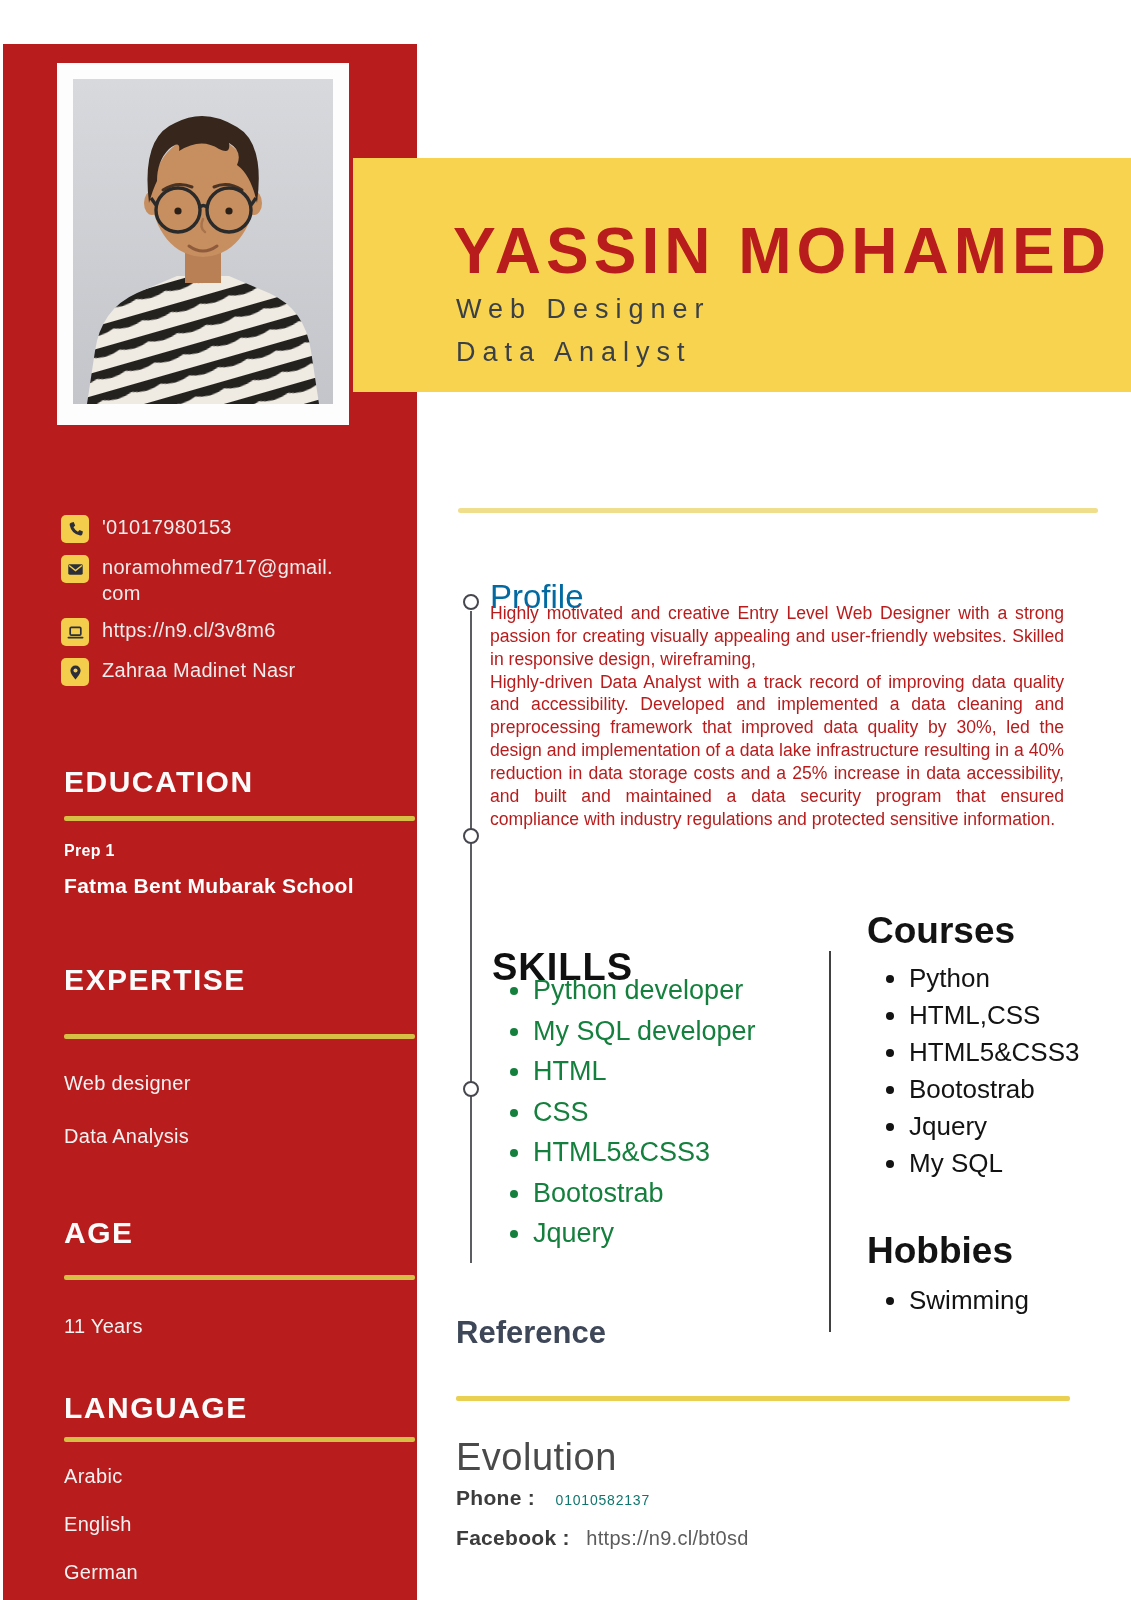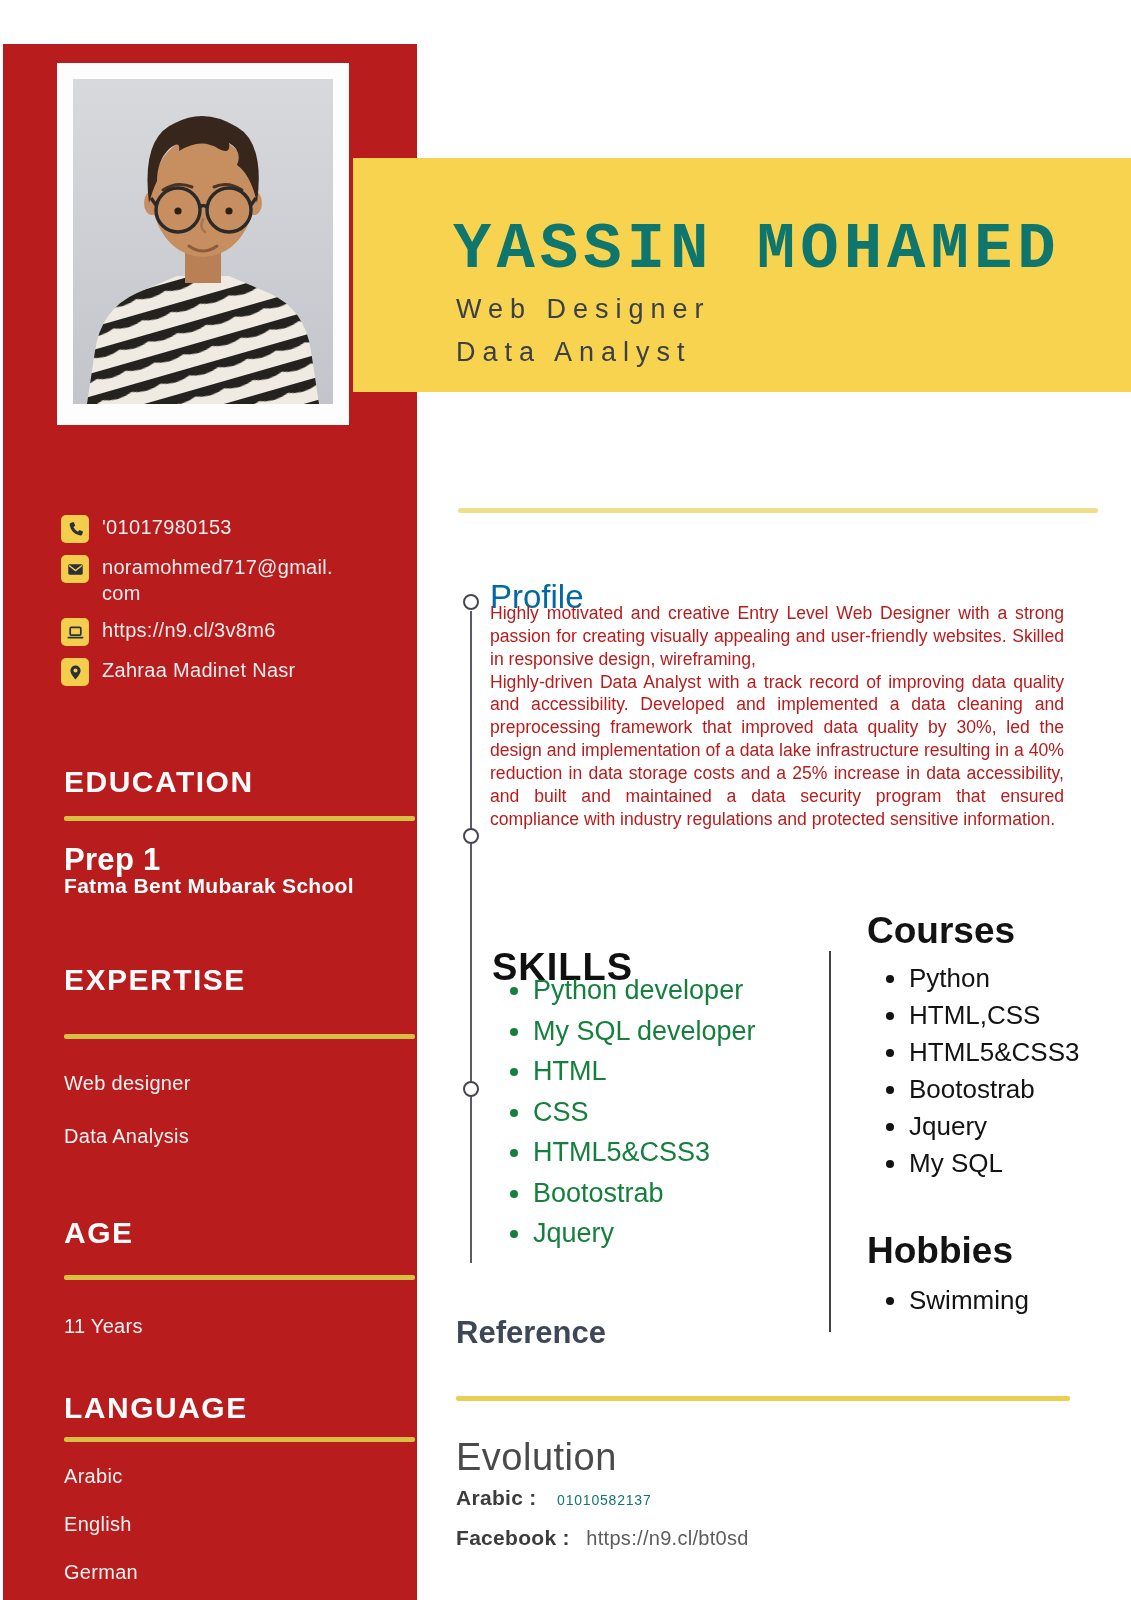--- a/index.html
+++ b/index.html
@@ -24,30 +24,30 @@
   .cicon {
     flex:0 0 auto; width:28px; height:28px; border-radius:5px; background:#F3CD4B;
     display:flex; align-items:center; justify-content:center; margin-top:1px;
   }
   .cicon svg { width:17px; height:17px; display:block; }
   .ctext { font-size:20px; color:#EDEDED; letter-spacing:.3px; line-height:26px; font-weight:400; }
   .ctext span { display:block; }
   .s-title { position:absolute; left:61px; font-size:30px; font-weight:700; color:#FBFBFB; letter-spacing:1.5px; white-space:nowrap; }
   .s-line  { position:absolute; left:61px; width:351px; height:5px; background:#D6BF44; border-radius:2px; }
   .s-item  { position:absolute; left:61px; font-size:20px; color:#F2F2F2; font-weight:400; white-space:nowrap; letter-spacing:.3px; }
-  .s-item.b1 { font-size:31px; font-weight:700; color:#FFFFFF; }
+  .s-item.b1 { font-size:16px; font-weight:700; color:#FFFFFF; }
   .s-item.b2 { font-size:21px; font-weight:700; color:#FFFFFF; }
   
   .banner {
     position:absolute; left:353px; top:158px; width:778px; height:234px;
     background:#F8D34F; z-index:2;
   }
   .name {
     position:absolute; left:100px; top:56px;
-    font-size:64px; font-weight:800; letter-spacing:5px; color:#0f766e; white-space:nowrap;font-family:Liberation Mono, monospace;
+    font-size:64px; font-weight:800; letter-spacing:5px; color:#b91c1c; white-space:nowrap;
   }
   .role { position:absolute; left:103px; font-size:27px; letter-spacing:7px; font-weight:500; color:#3B4046; white-space:nowrap; }
   .role.r1 { top:136px; }
   .role.r2 { top:179px; }
   
   .accent-line { position:absolute; left:458px; top:508px; width:640px; height:5px; background:#EFDE8C; border-radius:3px; }
   .tl-line { position:absolute; left:470px; top:611px; width:2px; height:652px; background:#5C5C63; }
   .tl-node { position:absolute; width:16px; height:16px; border-radius:50%; background:#ffffff; border:2px solid #46464E; z-index:2; }
   .tl-node.n1 { left:463px; top:594px; }
   .tl-node.n2 { left:463px; top:828px; }
@@ -224,21 +224,21 @@
 
     <h2 class="hobbies-title">Hobbies</h2>
     <ul class="hobbies-list">
       <li>Swimming</li>
     </ul>
 
     <h2 class="ref-title">Reference</h2>
     <div class="ref-line"></div>
     <div class="ref-name">Evolution</div>
     <div class="ref-row phone">
-      <span class="ref-label">Arabic :</span>
+      <span class="ref-label">Phone :</span>
       <span class="ref-value">01010582137</span>
     </div>
     <div class="ref-row facebook">
       <span class="ref-label">Facebook :</span>
       <span class="ref-value">https://n9.cl/bt0sd</span>
     </div>
   </main>
 
 </div>
 

